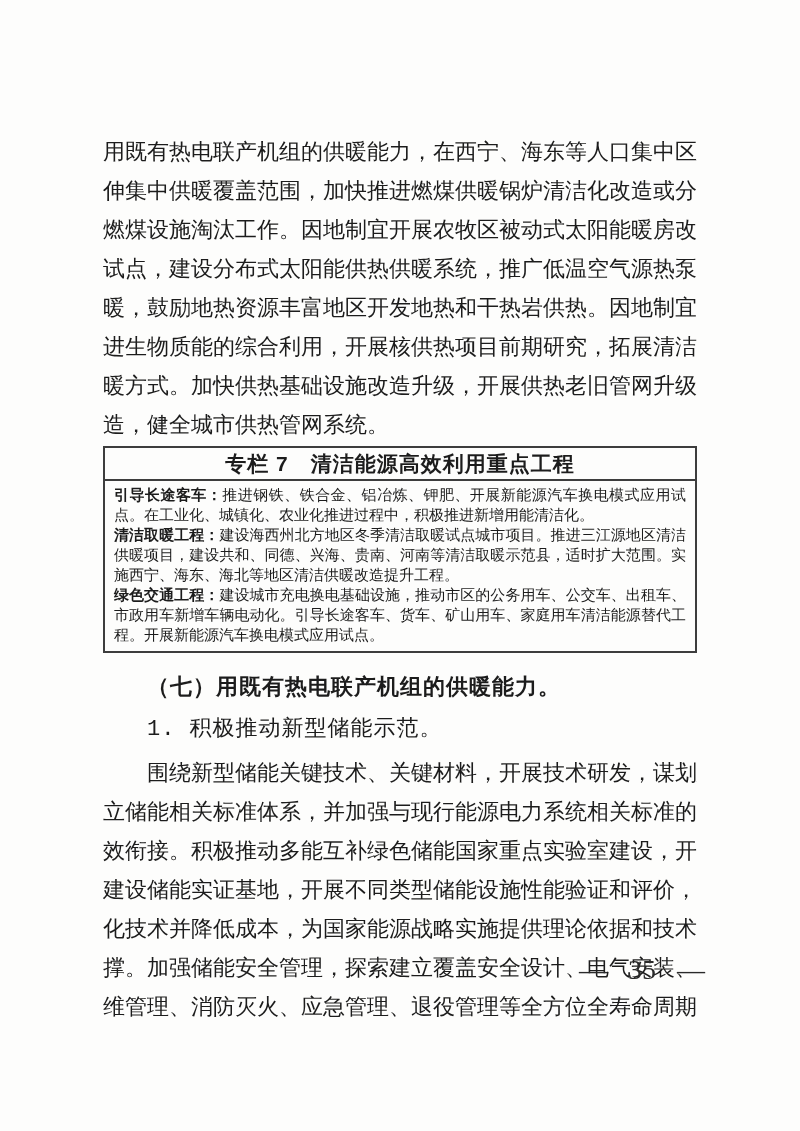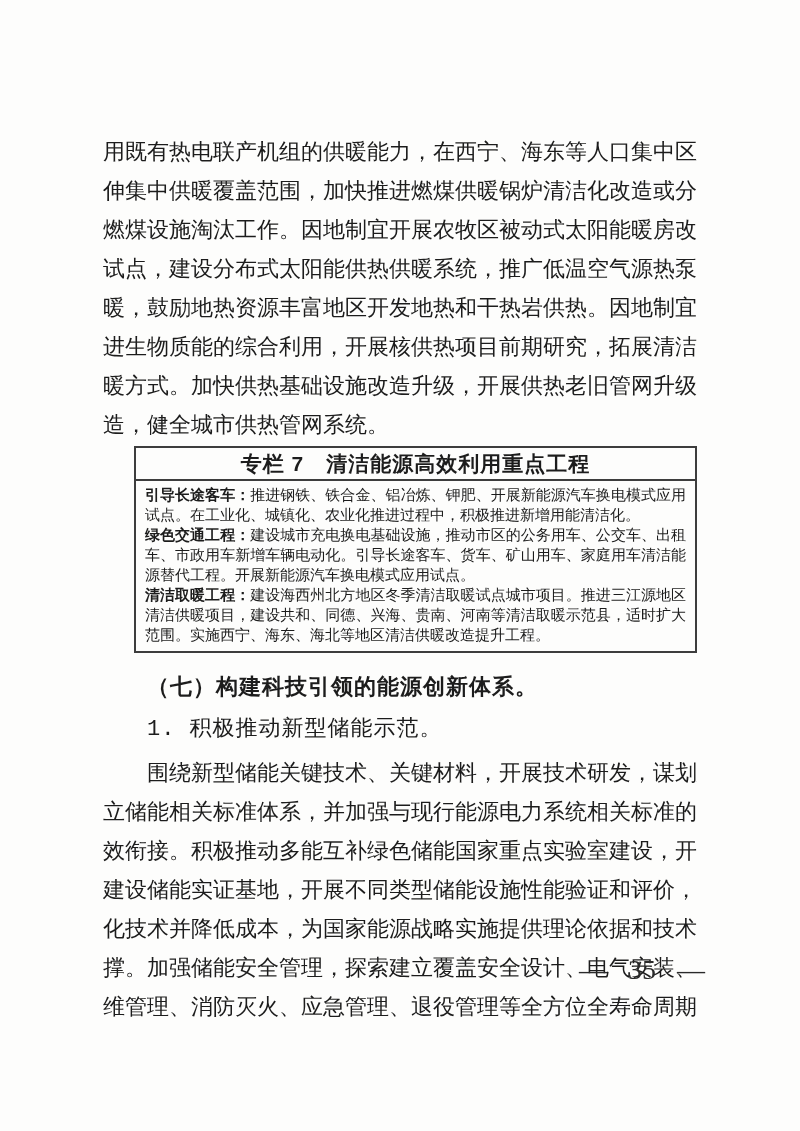--- a/index.html
+++ b/index.html
@@ -37,21 +37,20 @@
     overflow: hidden;
   }
   .bline.end {
     text-align-last: left;
   }
 
   
   .box {
     margin-top: 2px;
     border: 2px solid #3d3d3d;
-    margin-left: 31px;
   }
   .box-header {
     font-family: "Liberation Sans", "DejaVu Sans", sans-serif;
     font-weight: bold;
     font-size: 21px;
     line-height: 31px;
     text-align: center;
     border-bottom: 2px solid #3d3d3d;
     letter-spacing: 1px;
   }
@@ -116,26 +115,26 @@
       <div class="bline">暖，鼓励地热资源丰富地区开发地热和干热岩供热。因地制宜推</div>
       <div class="bline">进生物质能的综合利用，开展核供热项目前期研究，拓展清洁供</div>
       <div class="bline">暖方式。加快供热基础设施改造升级，开展供热老旧管网升级改</div>
       <div class="bline end">造，健全城市供热管网系统。</div>
     </div>
 
     <div class="box">
       <div class="box-header">专栏 7　清洁能源高效利用重点工程</div>
       <div class="box-body">
         <p class="box-item"><span class="lbl">引导长途客车：</span><span>推进钢铁、铁合金、铝冶炼、钾肥、开展新能源汽车换电模式应用试点。在工业化、城镇化、农业化推进过程中，积极推进新增用能清洁化。</span></p>
+        <p class="box-item"><span class="lbl">清洁取暖工程：</span><span>建设海西州北方地区冬季清洁取暖试点城市项目。推进三江源地区清洁供暖项目，建设共和、同德、兴海、贵南、河南等清洁取暖示范县，适时扩大范围。实施西宁、海东、海北等地区清洁供暖改造提升工程。</span></p>
         <p class="box-item"><span class="lbl">绿色交通工程：</span><span>建设城市充电换电基础设施，推动市区的公务用车、公交车、出租车、市政用车新增车辆电动化。引导长途客车、货车、矿山用车、家庭用车清洁能源替代工程。开展新能源汽车换电模式应用试点。</span></p>
-        <p class="box-item"><span class="lbl">清洁取暖工程：</span><span>建设海西州北方地区冬季清洁取暖试点城市项目。推进三江源地区清洁供暖项目，建设共和、同德、兴海、贵南、河南等清洁取暖示范县，适时扩大范围。实施西宁、海东、海北等地区清洁供暖改造提升工程。</span></p>
       </div>
     </div>
 
-    <div class="sec-heading">（七）构建科技引领的能源创新体系。</div>
+    <div class="sec-heading">（七）用既有热电联产机组的供暖能力。</div>
 
     <div class="sub-heading">1. 积极推动新型储能示范。</div>
 
     <div class="para2">
       <div class="bline indent">围绕新型储能关键技术、关键材料，开展技术研发，谋划建</div>
       <div class="bline">立储能相关标准体系，并加强与现行能源电力系统相关标准的有</div>
       <div class="bline">效衔接。积极推动多能互补绿色储能国家重点实验室建设，开工</div>
       <div class="bline">建设储能实证基地，开展不同类型储能设施性能验证和评价，优</div>
       <div class="bline">化技术并降低成本，为国家能源战略实施提供理论依据和技术支</div>
       <div class="bline">撑。加强储能安全管理，探索建立覆盖安全设计、电气安装、运</div>

